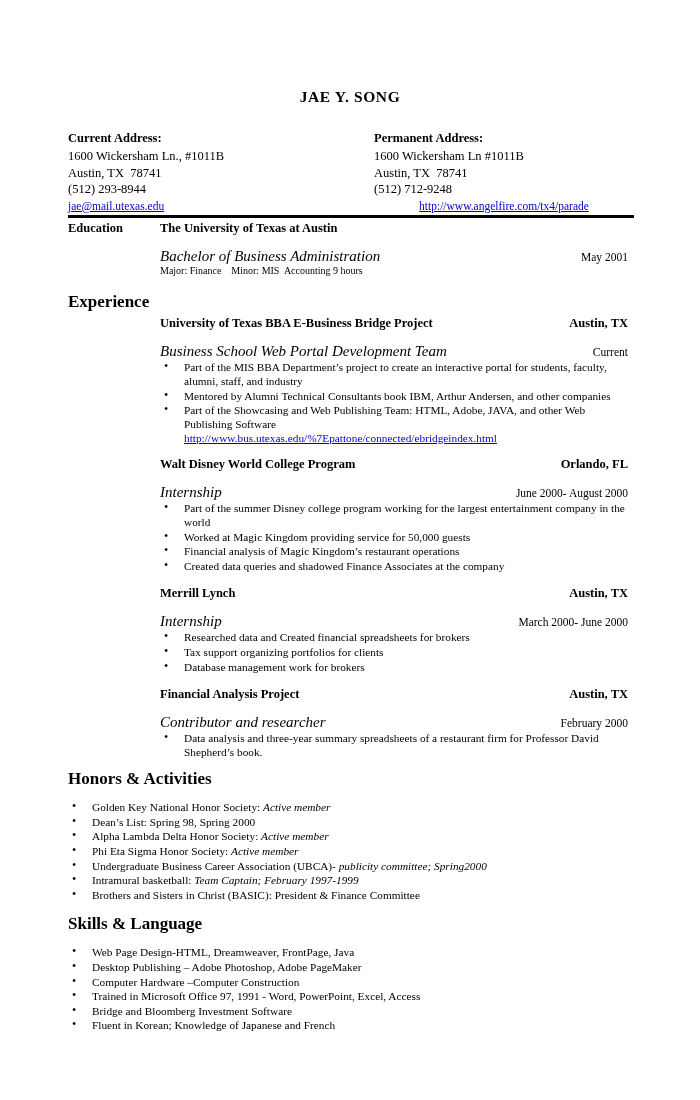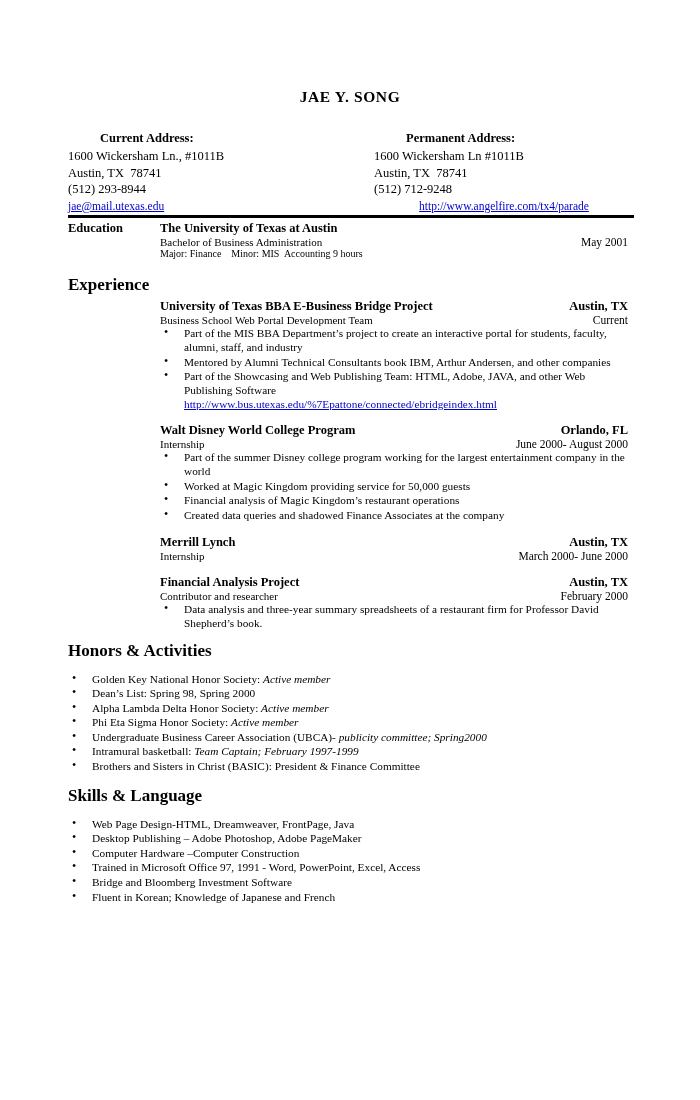--- a/index.html
+++ b/index.html
@@ -45,21 +45,20 @@
     width: 260px;
   }
   .addr-col.right {
     text-align: left;
     padding-left: 12px;
   }
   .addr-head {
     font-weight: bold;
     font-size: 12.5px;
     margin-bottom: 2px;
-    margin-left: 32px;
   }
   .addr-line {
     font-size: 12.5px;
     line-height: 16.6px;
     white-space: pre;
   }
   a.link, .link {
     color: #0000CC;
     text-decoration: underline;
     font-size: 11.5px;
@@ -110,21 +109,23 @@
   .org {
     font-weight: bold;
     font-size: 12.5px;
   }
   .loc {
     font-weight: bold;
     font-size: 12.5px;
     white-space: nowrap;
   }
   .role {
-    font-size: 11px;
+    font-style: italic;
+    font-size: 15px;
+    margin-top: 12px;
   }
   .date {
     font-size: 11.5px;
     white-space: nowrap;
   }
   .plain {
     font-size: 10px;
   }
 
   
@@ -237,20 +238,25 @@
         </div>
         <div class="exp-entry">
           <div class="row">
             <span class="org">Merrill Lynch</span>
             <span class="loc">Austin, TX</span>
           </div>
           <div class="row">
             <span class="role">Internship</span>
             <span class="date">March 2000- June 2000</span>
           </div>
+          <ul class="bullets">
+            <li>Researched data and Created financial spreadsheets for brokers</li>
+            <li>Tax support organizing portfolios for clients</li>
+            <li>Database management work for brokers</li>
+          </ul>
         </div>
         <div class="exp-entry">
           <div class="row">
             <span class="org">Financial Analysis Project</span>
             <span class="loc">Austin, TX</span>
           </div>
           <div class="row">
             <span class="role">Contributor and researcher</span>
             <span class="date">February 2000</span>
           </div>

